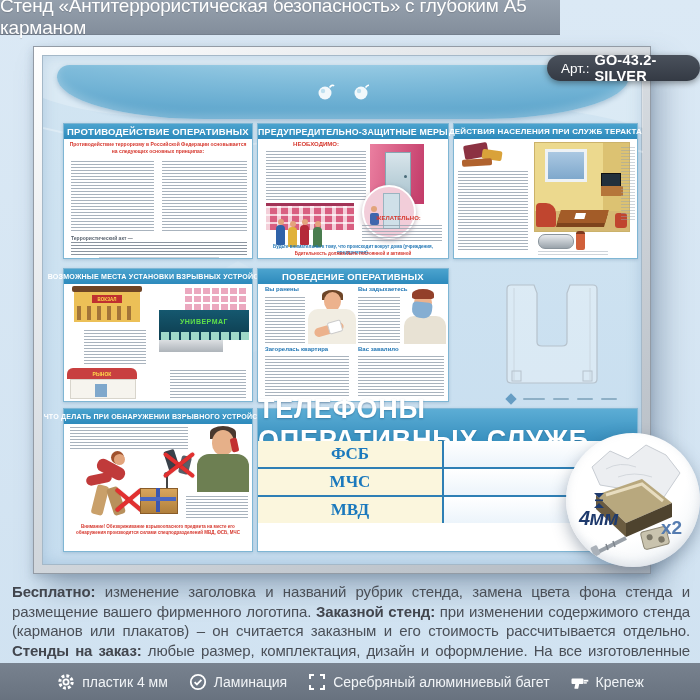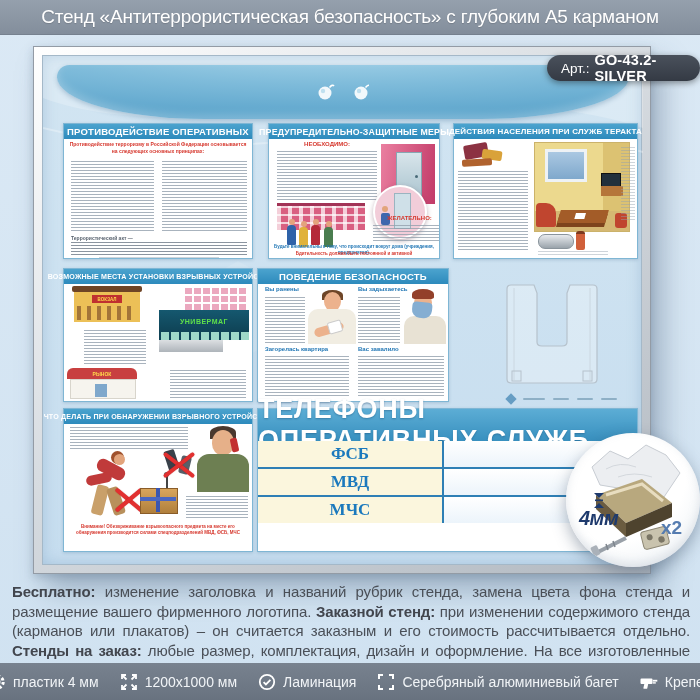--- a/index.html
+++ b/index.html
@@ -1,17 +1,17 @@
 <!DOCTYPE html>
 <html><head>
 <meta charset="utf-8">
 <style>
   html,body{margin:0;padding:0;background:#d6e5f3;}
   #wrap{position:relative;width:700px;height:700px;overflow:hidden;background:linear-gradient(#dbe9f5,#d0e2f1);font-family:"Liberation Sans",sans-serif;}
-  .topbar{position:absolute;left:0;top:0;width:700px;height:34px;background:linear-gradient(#95a0ad,#838e9c);border-bottom:1px solid #76818f;display:flex;align-items:center;justify-content:center;color:#fff;font-size:19px;letter-spacing:-.2px;text-shadow:0 1px 1px rgba(0,0,0,.15);}
+  .topbar{position:absolute;left:0;top:0;width:560px;height:34px;background:linear-gradient(#95a0ad,#838e9c);border-bottom:1px solid #76818f;display:flex;align-items:center;justify-content:center;color:#fff;font-size:19px;letter-spacing:-.2px;text-shadow:0 1px 1px rgba(0,0,0,.15);}
   .frame{position:absolute;left:33px;top:46px;width:618px;height:528px;background:linear-gradient(145deg,#ffffff,#d7dce1 45%,#b2b9c1);border:1px solid #939ba5;box-shadow:12px 16px 26px rgba(70,95,120,.38),0 3px 8px rgba(70,95,120,.25);box-sizing:border-box;}
   .face{position:absolute;left:8px;top:8px;width:600px;height:510px;background:linear-gradient(#d2e5f2,#c6ddef);border:1px solid #a4b8c8;box-shadow:inset 0 0 14px rgba(110,150,185,.35);box-sizing:border-box;}
   .deco{position:absolute;left:0;top:0;pointer-events:none;}
   .banner{position:absolute;left:14px;top:9px;width:572px;height:54px;background:radial-gradient(130% 170% at 50% -45%,#b3dcee 0%,#7ebbda 48%,#4c9ac5 100%);border-radius:14px 14px 170px 170px/14px 14px 48px 48px;display:flex;align-items:center;justify-content:center;gap:16px;box-shadow:inset 0 -4px 8px rgba(255,255,255,.25),0 2px 5px rgba(50,100,140,.3);}
   .banner h1{margin:0;font-size:23px;color:#fff;font-weight:700;letter-spacing:.4px;text-shadow:1px 2px 2px rgba(25,75,115,.5);}
   .badge{position:absolute;left:547px;top:55px;height:26px;border-radius:13px;background:linear-gradient(#4a515c,#343a44);color:#fff;display:flex;align-items:center;gap:5px;padding:0 14px;font-size:13.5px;box-shadow:0 2px 6px rgba(0,0,0,.4);z-index:6;}
   .badge b{font-size:14.5px;letter-spacing:.2px;}
   .panel{position:absolute;background:#fff;border:1px solid #7fb6d4;box-shadow:0 1px 3px rgba(90,130,160,.3);box-sizing:border-box;}
   .phead{height:15px;display:flex;align-items:center;justify-content:center;background:linear-gradient(#4ba3ce,#2d8abc);color:#fff;font-weight:700;white-space:nowrap;letter-spacing:.2px;}
   .fs95{font-size:9.5px;} .fs9{font-size:8.8px;} .fs8{font-size:8px;} .fs7{font-size:7.1px;}
@@ -23,21 +23,21 @@
   .intro{position:absolute;left:5px;right:5px;top:2px;font-size:5px;line-height:1.3;font-weight:700;color:#d6382e;text-align:center;}
   .lead{position:absolute;font-size:5px;font-weight:700;color:#5a6470;}
   .rhd{position:absolute;font-size:6px;font-weight:700;color:#d6382e;}
   .shd{position:absolute;font-size:6px;font-weight:700;color:#2277b5;}
   .cap{position:absolute;left:3px;right:3px;text-align:center;font-weight:700;font-size:4.5px;line-height:1.35;}
   .capb{color:#2277b5;} .capr{color:#d6382e;}
   .xbar{position:absolute;height:4px;background:#e23030;border-radius:2px;box-shadow:0 0 1px rgba(160,0,0,.6);}
   .fig{position:absolute;width:9px;height:20px;border-radius:4px 4px 1px 1px;}
   .fig::before{content:"";position:absolute;left:1.5px;top:-6px;width:6px;height:6px;border-radius:50%;background:#e4a37d;}
   .p1{left:20px;top:67px;width:190px;height:136px;}
-  .p2{left:214px;top:67px;width:172px;height:136px;margin-left:11px;}
+  .p2{left:214px;top:67px;width:192px;height:136px;}
   .p3{left:410px;top:67px;width:185px;height:136px;}
   .p4{left:20px;top:212px;width:190px;height:134px;}
   .p5{left:214px;top:212px;width:192px;height:134px;}
   .p6{left:20px;top:352px;width:190px;height:144px;}
   .pt{left:214px;top:352px;width:381px;height:144px;}
   .pthead{height:32px;display:flex;align-items:center;justify-content:center;background:linear-gradient(#5cadd5,#3890bf);color:#fff;font-weight:700;font-size:27px;letter-spacing:.8px;text-shadow:0 1px 2px rgba(20,70,110,.4);}
   .prow{display:flex;height:26px;border-bottom:2px solid #2e7fb5;}
   .prow:last-child{border-bottom:none;}
   .pname{width:184px;background:#fbf6dd;border-right:2px solid #2e7fb5;display:flex;align-items:center;justify-content:center;color:#1b79bd;font-weight:700;font-size:17px;font-family:Liberation Serif, serif;}
   .pval{flex:1;background:linear-gradient(#ffffff,#ecf4fb);}
@@ -174,21 +174,21 @@
               <span style="color:#ffd94a;font-weight:700;font-size:5px">РЫНОК</span>
             </div>
             <div style="position:absolute;left:3px;top:11px;width:64px;height:18px;background:#f6f4ee;border:1px solid #d8d5cc"></div>
             <div style="position:absolute;left:28px;top:16px;width:12px;height:13px;background:#7fa8cc"></div>
           </div>
           <div class="mtx" style="left:106px;top:86px;width:76px;height:28px"></div>
         </div>
       </section>
 
       <section class="panel p5">
-        <header class="phead fs95">ПОВЕДЕНИЕ БЕЗОПАСНОСТЬ</header>
+        <header class="phead fs95">ПОВЕДЕНИЕ ОПЕРАТИВНЫХ</header>
         <div class="pbody">
           <div class="shd" style="left:7px;top:2px">Вы ранены</div>
           <div class="shd" style="left:100px;top:2px">Вы задыхаетесь</div>
           <div class="mtx" style="left:7px;top:13px;width:40px;height:46px"></div>
           <div class="il" style="left:50px;top:8px;width:48px;height:52px">
             <div style="position:absolute;left:14px;top:-2px;width:21px;height:10px;border-radius:50% 50% 0 0;background:#6e4527"></div>
             <div style="position:absolute;left:16px;top:0;width:17px;height:19px;border-radius:50%;background:#ecb28d"></div>
             <div style="position:absolute;left:0;top:17px;width:48px;height:35px;border-radius:10px 10px 0 0;background:#f1ede2"></div>
             <div style="position:absolute;left:6px;top:33px;width:30px;height:9px;background:#ecb28d;border-radius:5px;transform:rotate(-16deg)"></div>
             <div style="position:absolute;left:20px;top:29px;width:12px;height:10px;background:#fff;border:1px solid #ccc;border-radius:2px;transform:rotate(-16deg)"></div>
@@ -244,25 +244,25 @@
         </div>
       </section>
 
       <section class="panel pt">
         <header class="pthead">ТЕЛЕФОНЫ ОПЕРАТИВНЫХ СЛУЖБ</header>
         <div class="prow">
           <div class="pname">ФСБ</div>
           <div class="pval"></div>
         </div>
         <div class="prow">
+          <div class="pname">МЧС</div>
+          <div class="pval"></div>
+        </div>
+        <div class="prow">
           <div class="pname">МВД</div>
-          <div class="pval"></div>
-        </div>
-        <div class="prow">
-          <div class="pname">МЧС</div>
           <div class="pval"></div>
         </div>
       </section>
 
       <svg class="pocket" width="92" height="100">
         <path d="M5,1 H28 L31,9 V58 Q31,62 36,62 H56 Q61,62 61,58 V9 L64,1 H87 Q91,1 91,5 V95 Q91,99 87,99 H5 Q1,99 1,95 V5 Q1,1 5,1 Z" fill="rgba(255,255,255,.3)" stroke="#b6c2cc" stroke-width="1.2"></path>
         <path d="M8,4 V96 M84,4 V96" stroke="#c4cfd8" stroke-width="1" opacity=".7"></path>
         <rect x="6" y="87" width="9" height="10" fill="none" stroke="#b6c2cc"></rect>
         <rect x="77" y="87" width="9" height="10" fill="none" stroke="#b6c2cc"></rect>
       </svg>
@@ -315,27 +315,20 @@
   <div class="botbar">
     <div class="spec">
       <svg width="20" height="20" viewBox="0 0 20 20">
           <circle cx="10" cy="10" r="6.2" fill="none" stroke="#fff" stroke-width="3" stroke-dasharray="2.8 2"></circle>
           <circle cx="10" cy="10" r="2.6" fill="none" stroke="#fff" stroke-width="1.8"></circle>
         </svg>
       <span>пластик 4 мм</span>
     </div>
     <div class="spec">
       <svg width="20" height="20" viewBox="0 0 20 20" fill="none" stroke="#fff" stroke-width="1.8">
-          <path d="M3 7V3h4M13 3h4v4M17 13v4h-4M7 17H3v-4"></path>
-          <path d="M3.5 3.5l4 4M16.5 3.5l-4 4M16.5 16.5l-4-4M3.5 16.5l4-4"></path>
-        </svg>
-      <span>1200х1000 мм</span>
-    </div>
-    <div class="spec">
-      <svg width="20" height="20" viewBox="0 0 20 20" fill="none" stroke="#fff" stroke-width="1.8">
           <circle cx="10" cy="10" r="7.2"></circle>
           <path d="M6.6 10.2l2.3 2.3 4.5-4.6"></path>
         </svg>
       <span>Ламинация</span>
     </div>
     <div class="spec">
       <svg width="20" height="20" viewBox="0 0 20 20" fill="none" stroke="#fff" stroke-width="2">
           <path d="M3 7V3h4M13 3h4v4M17 13v4h-4M7 17H3v-4"></path>
         </svg>
       <span>Серебряный алюминиевый багет</span>

